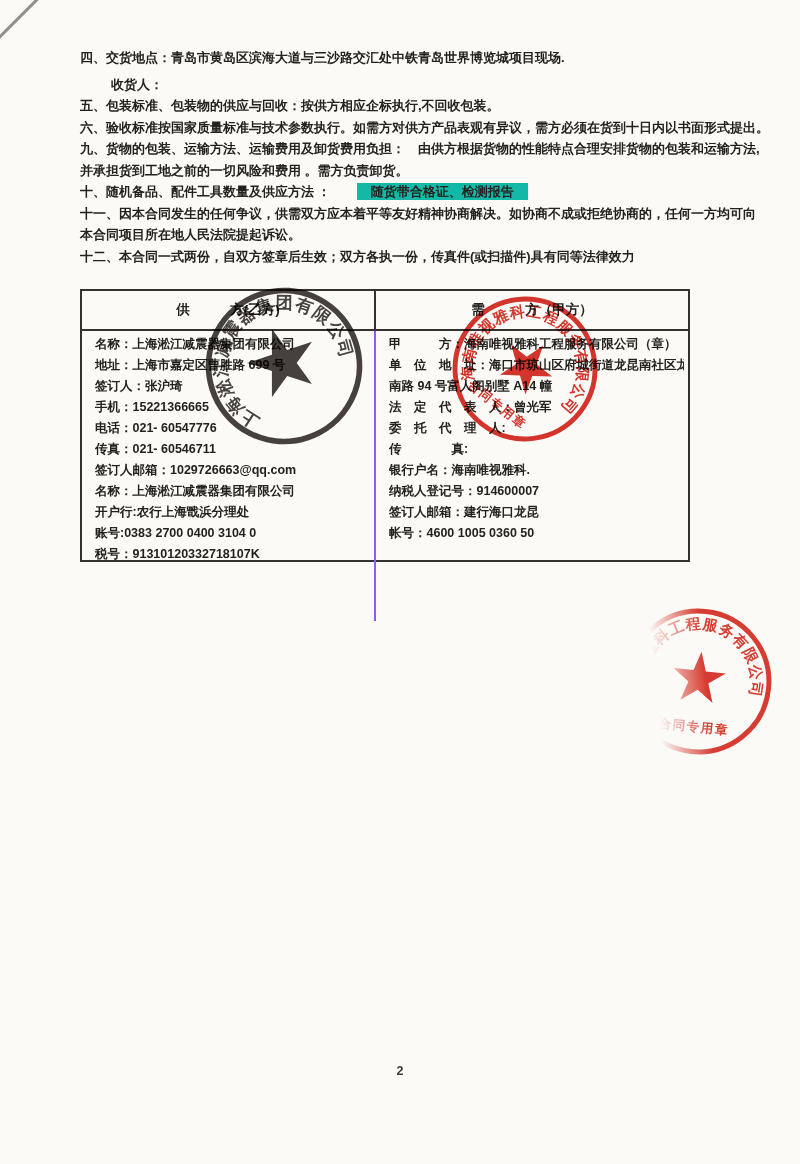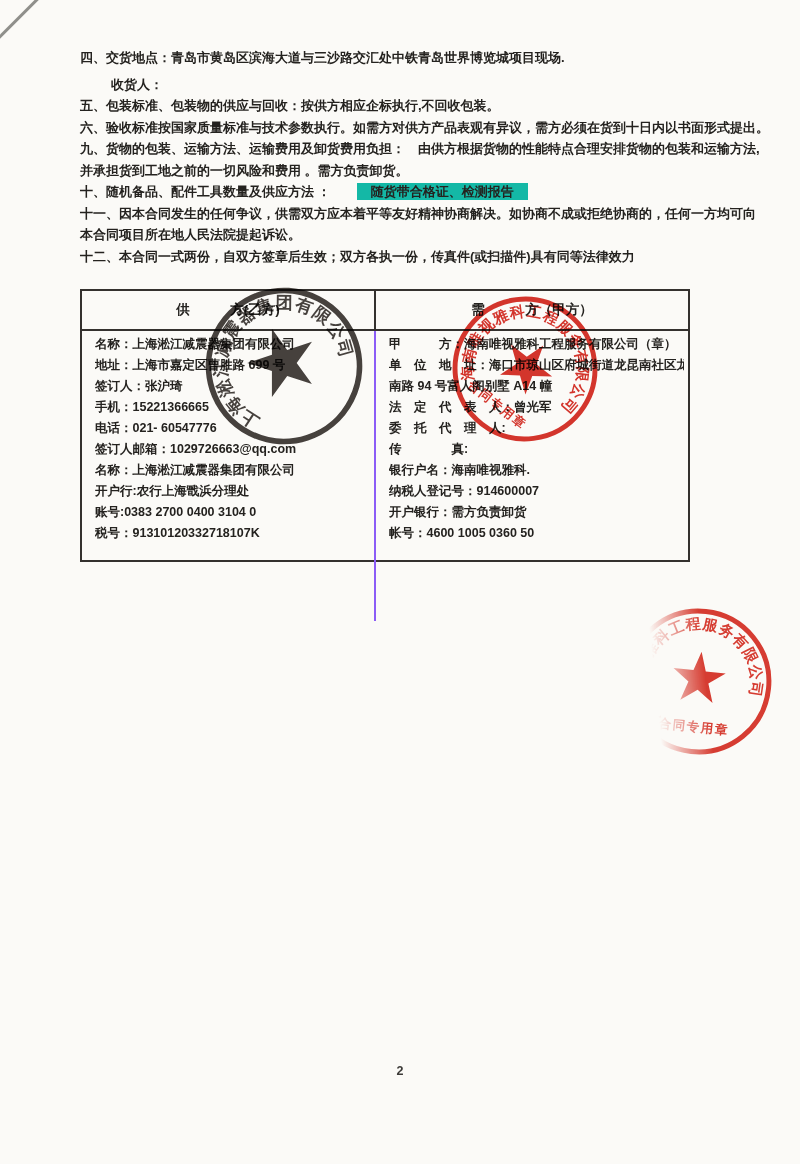--- a/index.html
+++ b/index.html
@@ -91,36 +91,37 @@
       <div class="th supplier">供　　　方(乙方)</div>
       <div class="th buyer">需　　　方（甲方）</div>
     </div>
     <div class="tbody">
       <div class="col supplier">
         <div>名称：上海淞江减震器集团有限公司</div>
         <div>地址：上海市嘉定区曹胜路 699 号</div>
         <div>签订人：张沪琦</div>
         <div>手机：15221366665</div>
         <div>电话：021- 60547776</div>
+        <div>传真：021- 60546711</div>
         <div>签订人邮箱：1029726663@qq.com</div>
         <div>名称：上海淞江减震器集团有限公司</div>
         <div>开户行:农行上海戬浜分理处</div>
         <div>账号:0383 2700 0400 3104 0</div>
         <div>税号：91310120332718107K</div>
       </div>
       <div class="col buyer">
         <div>甲　　　方：海南唯视雅科工程服务有限公司（章）</div>
         <div>单　位　地　址：海口市琼山区府城街道龙昆南社区龙昆</div>
         <div>南路 94 号富人阁别墅 A14 幢</div>
         <div>法　定　代　表　人：曾光军</div>
         <div>委　托　代　理　人:</div>
         <div>传　　　　真:</div>
         <div>银行户名：海南唯视雅科.</div>
         <div>纳税人登记号：914600007</div>
-        <div>开户银行：需方负责卸货</div>
+        <div>签订人邮箱：建行海口龙昆</div>
         <div>帐号：4600 1005 0360 50</div>
       </div>
     </div>
   </div>
 
   <div class="stamp stamp-black">
     <svg viewBox="0 0 200 200">
       <circle cx="100" cy="100" r="92" fill="none" stroke="currentColor" stroke-width="7"></circle>
       <path id="arc-black" d="M 100,100 m -70,0 a 70,70 0 1,1 140,0 a 70,70 0 1,1 -140,0" fill="none" transform="rotate(-48 100 100)"></path>
       <text font-size="21" letter-spacing="1.5" fill="currentColor">

